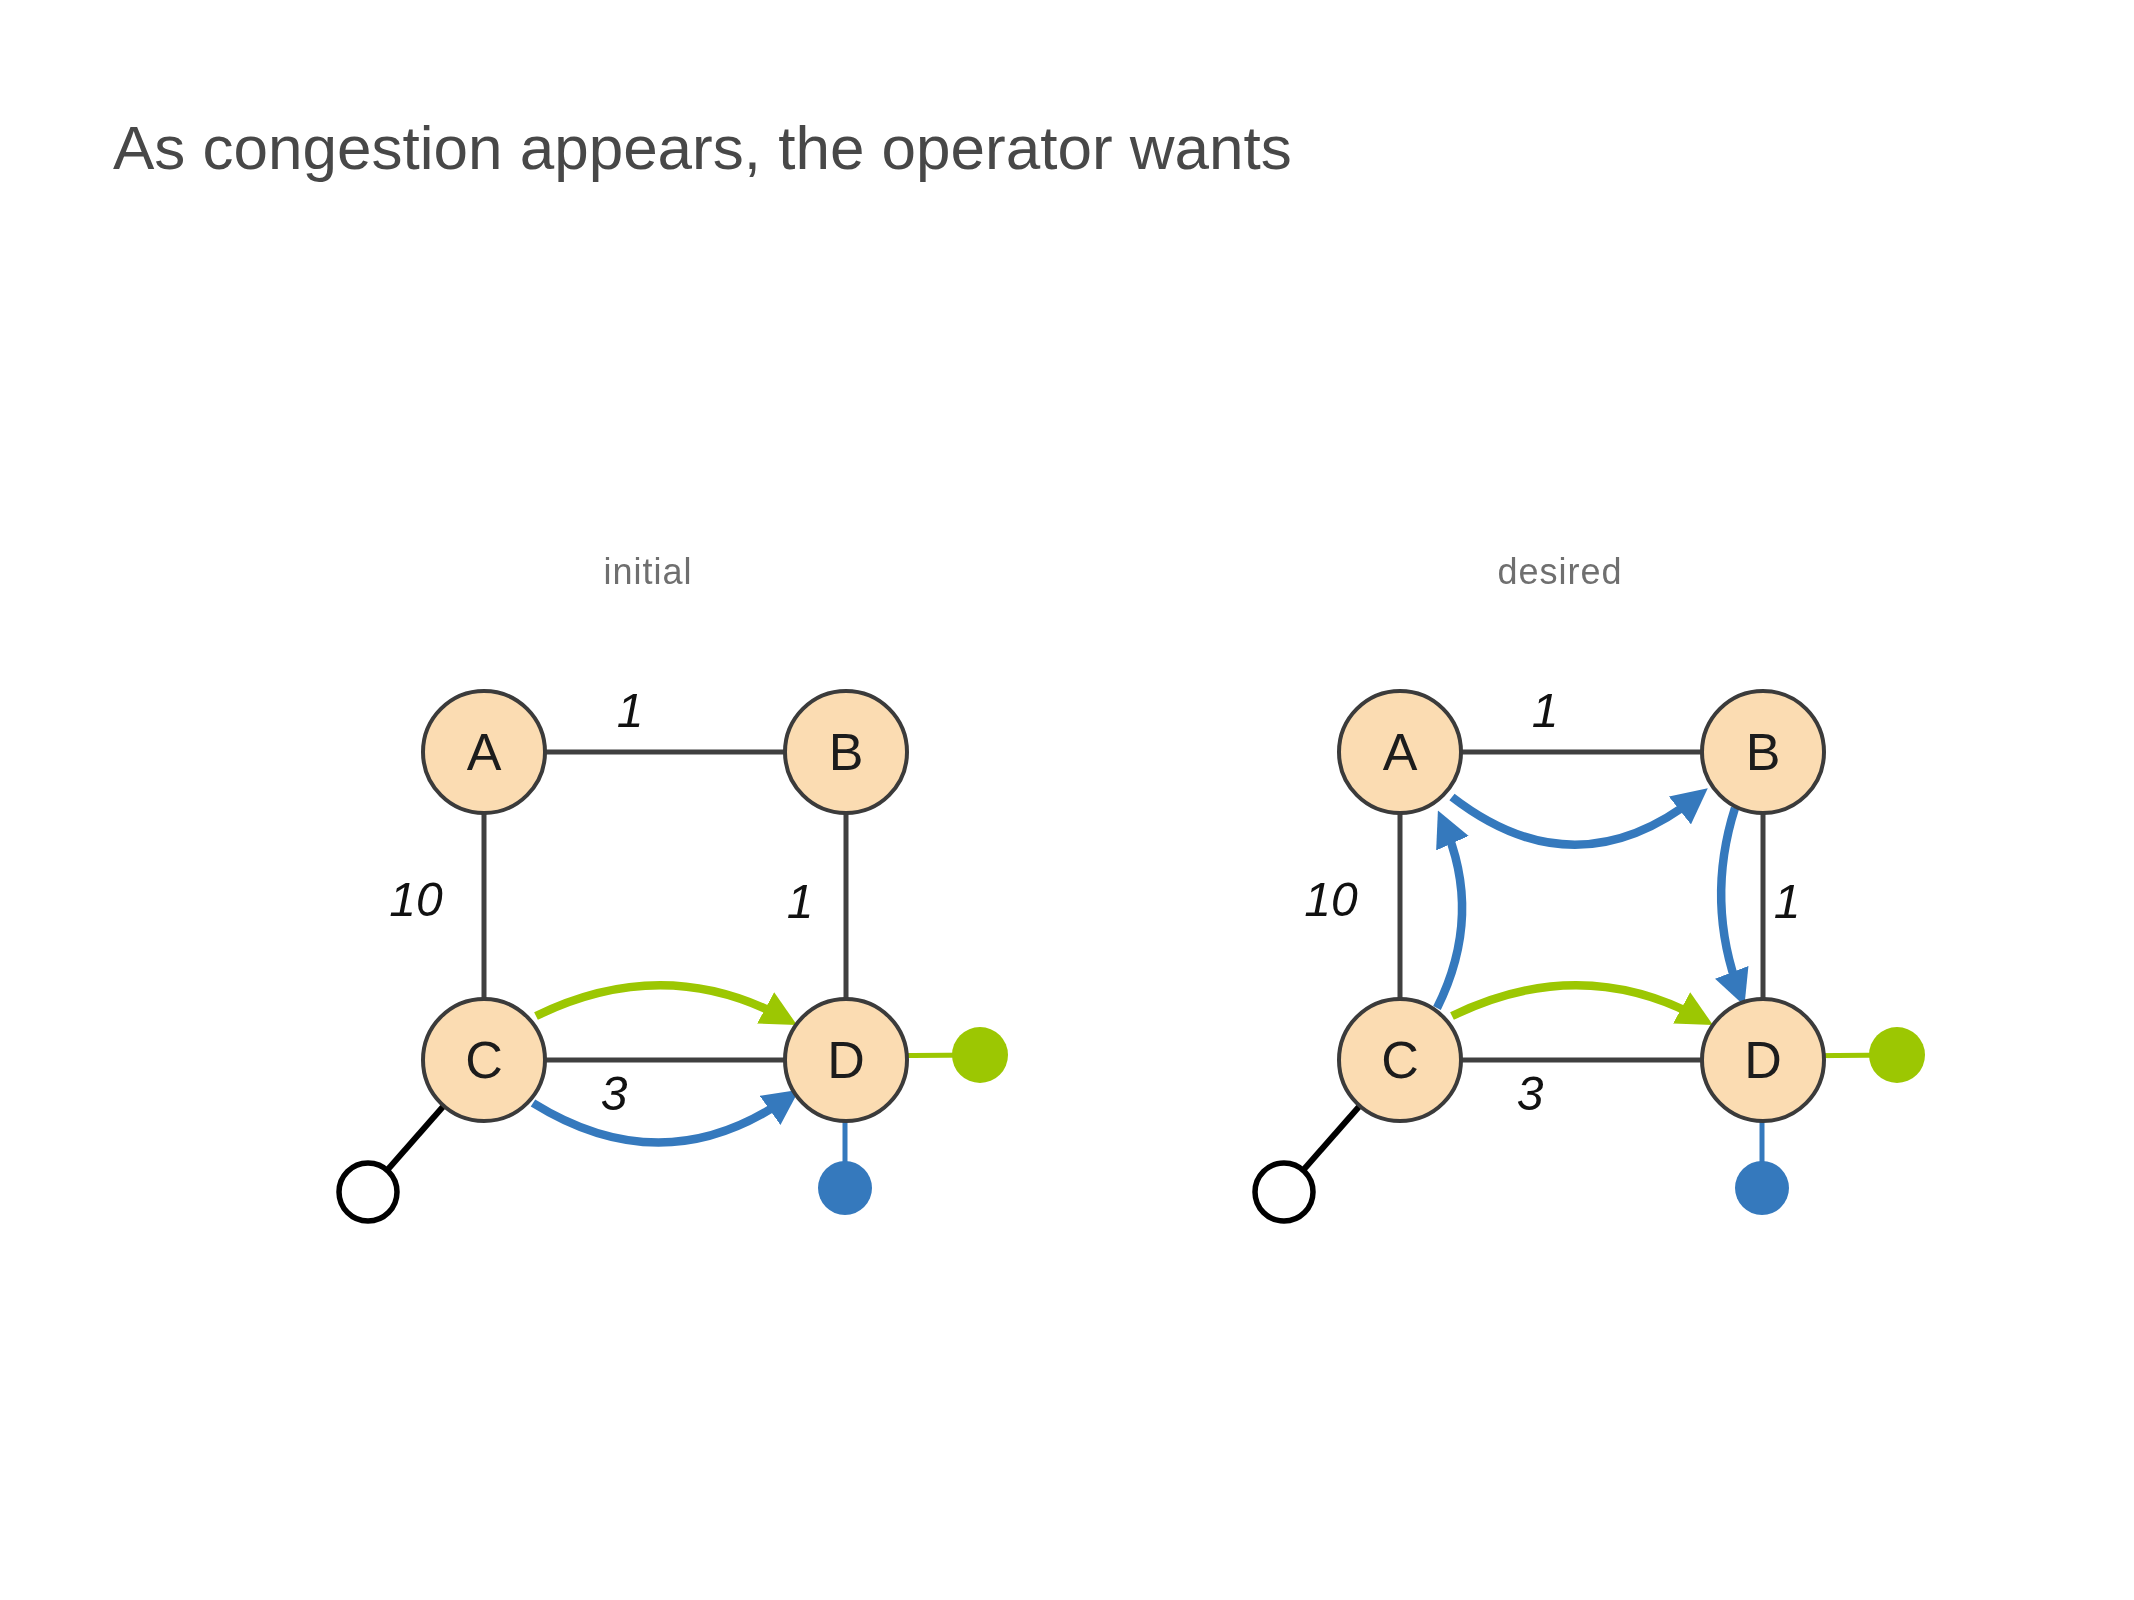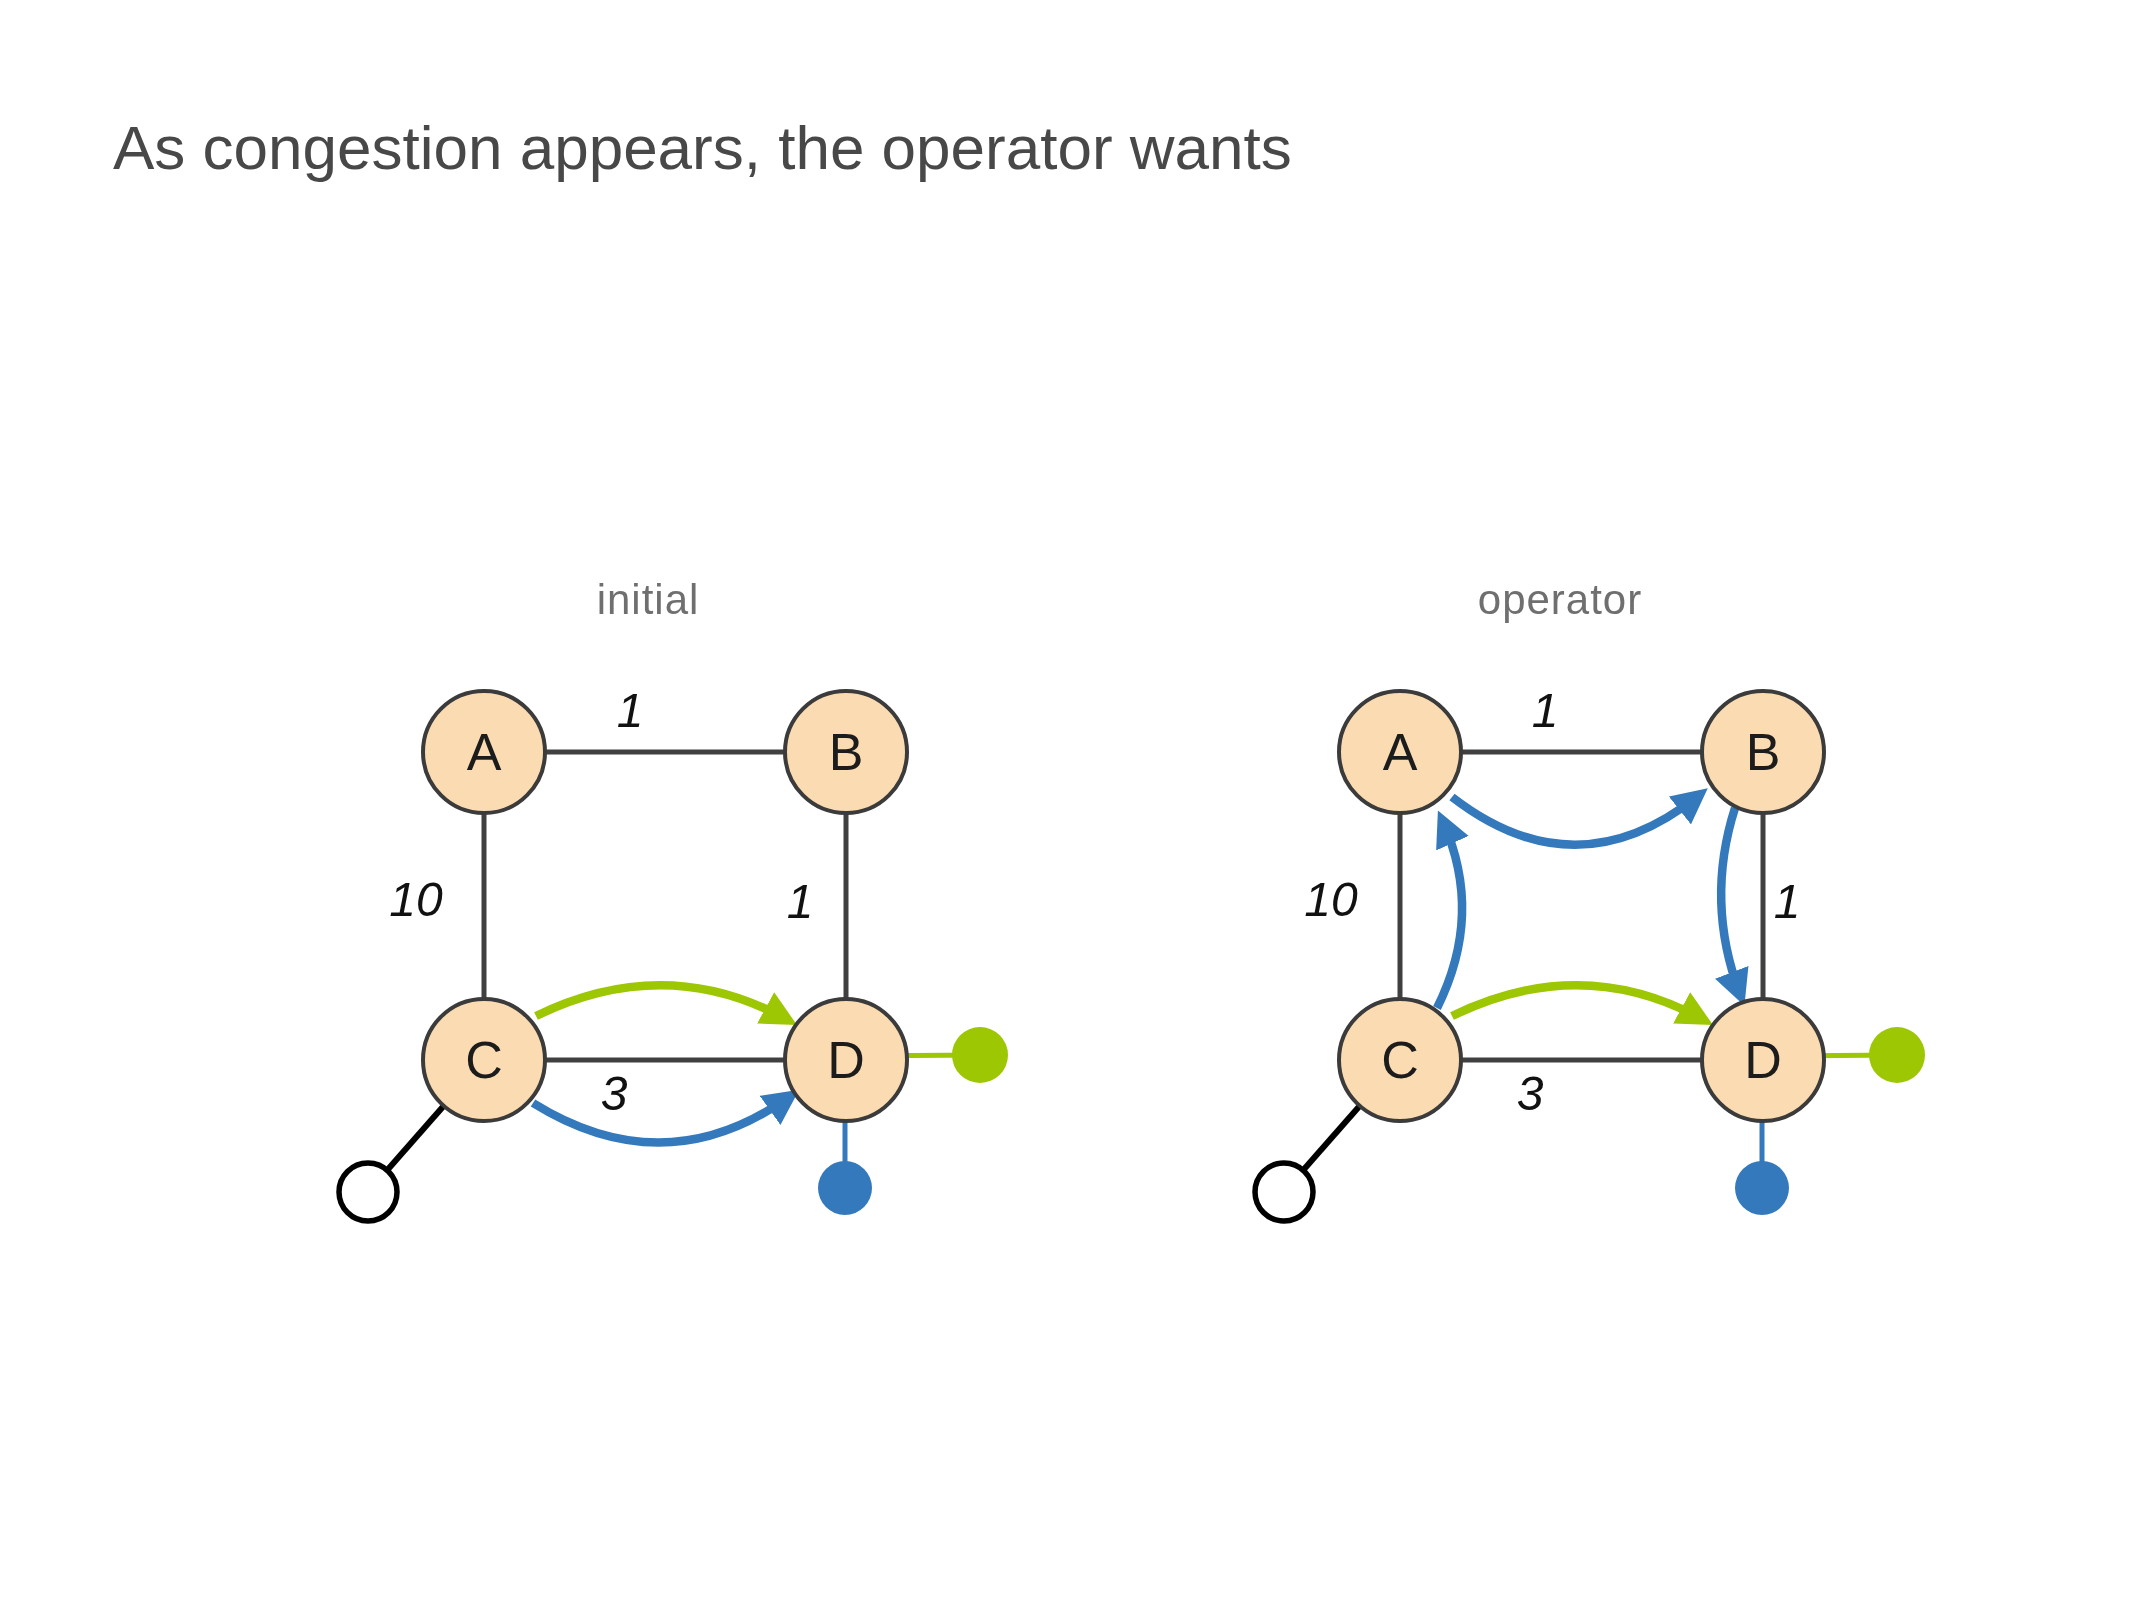--- a/index.html
+++ b/index.html
@@ -9,23 +9,23 @@
     background:#ffffff;
     font-family:"Liberation Sans", sans-serif;
     overflow:hidden;
   }
   .title{
     position:absolute;left:113px;top:108px;
     font-size:62px;line-height:80px;
     color:#484848;
   }
   .caption{
-    position:absolute;top:600px;
+    position:absolute;top:572px;
     transform:translate(-50%,-50%);
-    font-size:42px;color:#6f6f6f;letter-spacing:1px;
+    font-size:36px;color:#6f6f6f;letter-spacing:1px;
   }
   .caption.initial{left:648px;}
   .caption.desired{left:1560px;}
   svg{position:absolute;left:0;top:0;}
   .edge{stroke:#404040;stroke-width:5;fill:none;}
   .node{fill:#fbdcb2;stroke:#3b3b3b;stroke-width:4;}
   .node-label{font-size:52px;fill:#1c1c1c;text-anchor:middle;}
   .edge-label{font-size:48px;font-style:italic;fill:#111111;text-anchor:middle;}
   .flow-green{stroke:#9cc702;stroke-width:8.5;fill:none;}
   .flow-blue{stroke:#3579bd;stroke-width:8.5;fill:none;}
@@ -39,21 +39,21 @@
 </head>
 <body>
 
 <div class="slide">
 
   <div class="title">
     <div>As congestion appears, the operator wants</div>
   </div>
 
   <div class="caption initial">initial</div>
-  <div class="caption desired">operator</div>
+  <div class="caption desired">desired</div>
 
   <svg width="2134" height="1600" viewBox="0 0 2134 1600">
     <defs>
       <marker id="arrow-green" viewBox="0 0 10 10" refX="6.5" refY="5" markerWidth="4.2" markerHeight="4.2" orient="auto">
         <path d="M 0 0 L 10 5 L 0 10 z" fill="#9cc702"></path>
       </marker>
       <marker id="arrow-blue" viewBox="0 0 10 10" refX="6.5" refY="5" markerWidth="4.2" markerHeight="4.2" orient="auto">
         <path d="M 0 0 L 10 5 L 0 10 z" fill="#3579bd"></path>
       </marker>
     </defs>

